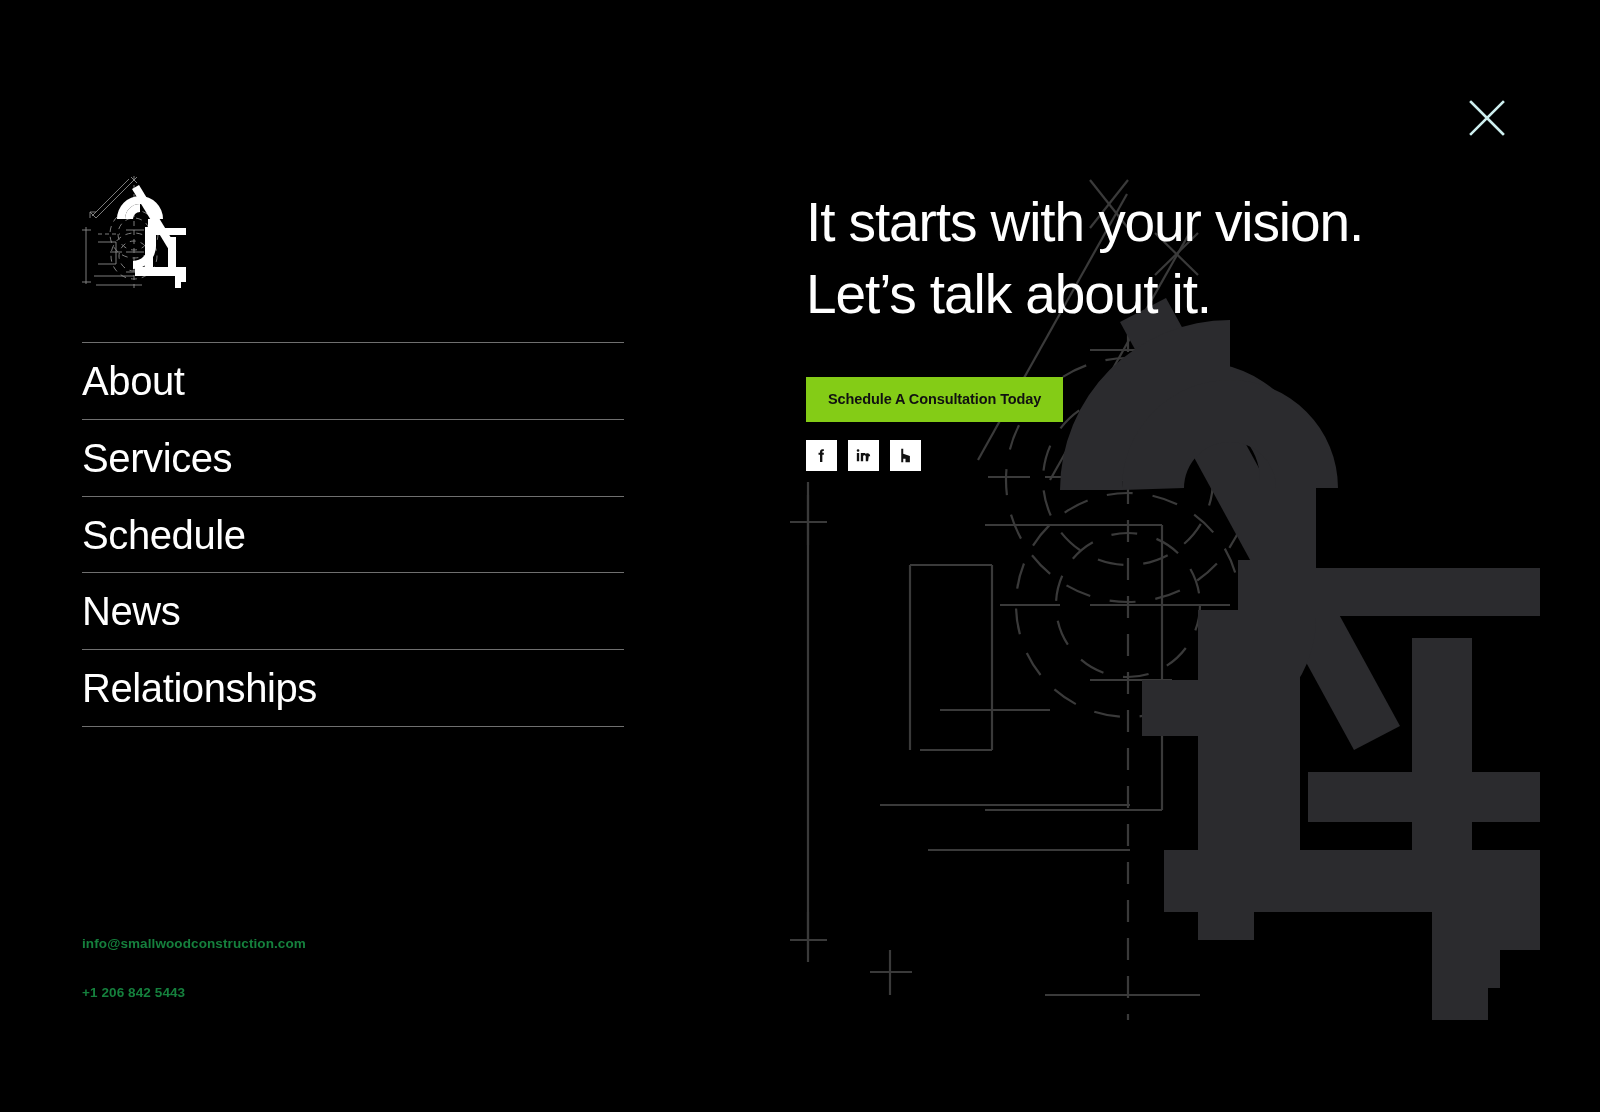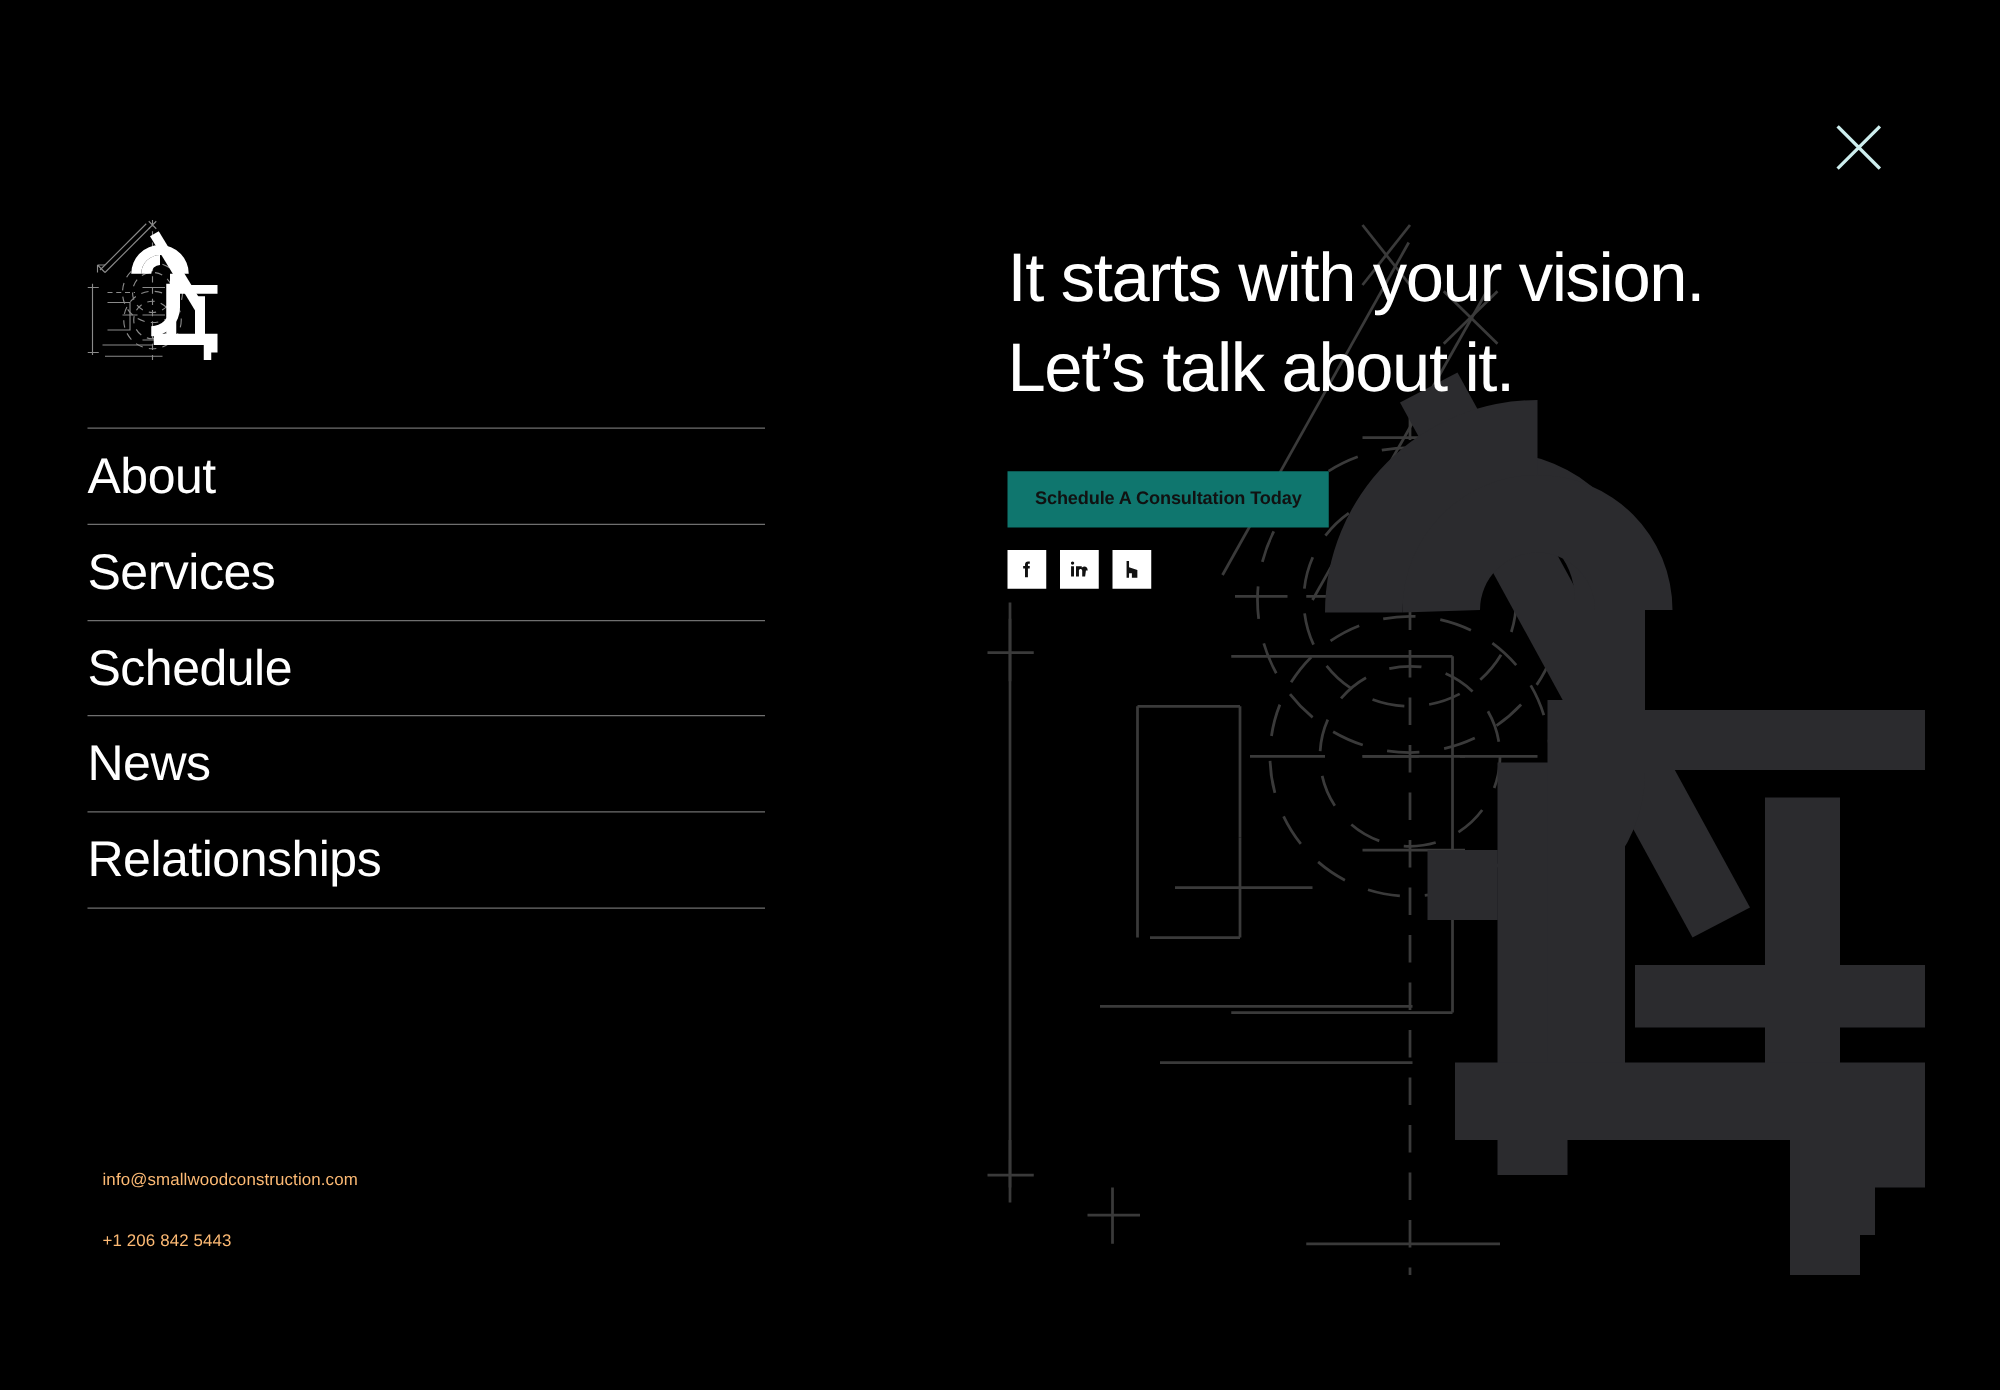--- a/index.html
+++ b/index.html
@@ -28,21 +28,21 @@
   #close-btn {
     position:absolute;
     left:1466px; top:97px;
     width:42px; height:42px;
     cursor:pointer;
   }
 
   
   #left-col {
     position:absolute;
-    left:70px; top:172px;
+    left:82px; top:172px;
     width:542px;
   }
   #logo-mark { width:104px; height:122px; display:block; }
 
   #nav-list { list-style:none; margin-top:48px; }
   .nav-item {
     border-top:1px solid #6f6f6f;
     padding:17px 0 16px 0;
     cursor:pointer;
   }
@@ -55,23 +55,23 @@
     color:#fff;
     display:block;
   }
 
   #contact-block {
     position:absolute;
     left:82px; top:936px;
   }
   .contact-line {
     font-size:13.5px;
-    font-weight:400;
+    font-weight:700;
     letter-spacing:0.1px;
-    color:#fdba74;
+    color:#15803d;
   }
   #contact-phone { margin-top:34px; }
 
   
   #right-col {
     position:absolute;
     left:806px; top:186px;
     width:700px;
     z-index:3;
   }
@@ -80,21 +80,21 @@
     font-weight:400;
     line-height:1.31;
     letter-spacing:-1.1px;
     color:#fff;
   }
   #headline .hl-line { display:block; white-space:nowrap; }
 
   #cta-button {
     display:inline-block;
     margin-top:47px;
-    background:#0f766e;
+    background:#84cc16;
     color:#111;
     padding:14px 22px 15px 22px;
     font-size:14.5px;
     font-weight:600;
     letter-spacing:-0.1px;
     cursor:pointer;
     border:none;
     font-family:"Liberation Sans", sans-serif;
   }
 

